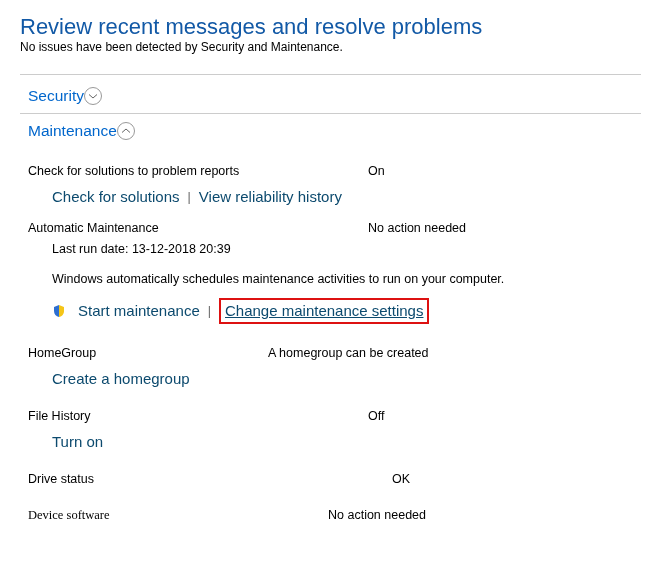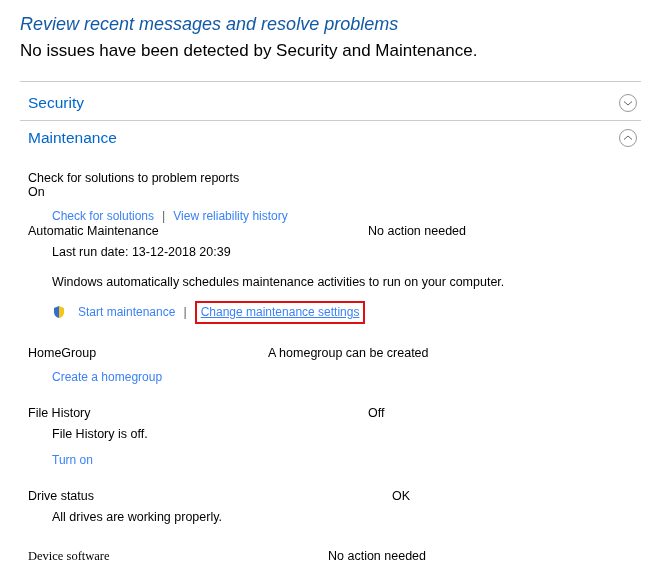--- a/index.html
+++ b/index.html
@@ -1,33 +1,33 @@
 <!DOCTYPE html>
 <html><head>
   <meta charset="utf-8">
   <style>
     * { margin:0; padding:0; box-sizing:border-box; font-family:"Segoe UI", Tahoma, sans-serif; }
     body { background:#fff; color:#000; width:661px; padding:10px 20px 30px 20px; }
-    .title { color:#1259a6; font-size:18px; font-weight:400; margin-bottom:6px; margin-top:4px;font-style:italic; }
-    .subtitle { font-size:17px; color:#000; margin-bottom:20px; }
+    .title { color:#1259a6; font-size:22px; font-weight:400; margin-top:4px; }
+    .subtitle { font-size:12px; color:#000; margin-bottom:20px; }
     .hr { border:none; border-top:1px solid #ccc; margin:0 0 4px 0; }
-    .sec-header { display:flex; align-items:center; justify-content:space-between;
+    .sec-header { display:flex; align-items:center; 
                   padding:8px 4px 8px 8px; cursor:pointer; border-bottom:1px solid #ccc; }
     .sec-header .label { color:#0066cc; font-size:15.5px; }
     .chev { width:18px; height:18px; border:1px solid #999; border-radius:50%;
             display:flex; align-items:center; justify-content:center; color:#666; }
     .chev svg { display:block; }
     .body { padding:8px 8px 0 8px; font-size:12.5px; color:#000; }
-    .row { display:flex; margin-top:1px; }
-    .row.first { margin-top:8px;flex-direction:column; }
+    .row { display:flex; margin-top:16px; }
+    .row.first { margin-top:8px; }
     .row-label { width:340px; }
     .row-status { }
     .indent { margin-left:24px; margin-top:6px; line-height:1.4; }
     .links-row { margin-top:10px; margin-left:24px; display:flex; align-items:center; gap:8px; flex-wrap:wrap; }
-    .link { color:#3b82f6; cursor:pointer; font-size:12px; }
+    .link { color:#0c4a6e; cursor:pointer; font-size:15px; }
     .sep { color:#666; }
     .shield { width:14px; height:14px; margin-right:4px; display:inline-flex; }
     .redbox { border:2px solid #d11; padding:1px 4px; display:inline-block; line-height:1.3; }
     .redbox .link { text-decoration:underline; }
   </style>
 </head>
 <body>
 
 <div class="title">Review recent messages and resolve problems</div>
 <div class="subtitle">No issues have been detected by Security and Maintenance.</div>
@@ -89,28 +89,26 @@
     <div class="row-status">A homegroup can be created</div>
   </div>
   <div class="links-row">
     <span class="link">Create a homegroup</span>
   </div>
 
   <div class="row" style="margin-top:22px;">
     <div class="row-label">File History</div>
     <div class="row-status">Off</div>
   </div>
-  <div class="indent">File History is off.</div>
   <div class="links-row">
     <span class="link">Turn on</span>
   </div>
 
   <div class="row" style="margin-top:22px;gap:24px;">
     <div class="row-label">Drive status</div>
     <div class="row-status">OK</div>
   </div>
-  <div class="indent">All drives are working properly.</div>
 
   <div class="row" style="margin-top:22px;">
     <div class="row-label" style="width:300px;font-family:Liberation Serif, serif;">Device software</div>
     <div class="row-status">No action needed</div>
   </div>
 </div>
 
 </body></html>

